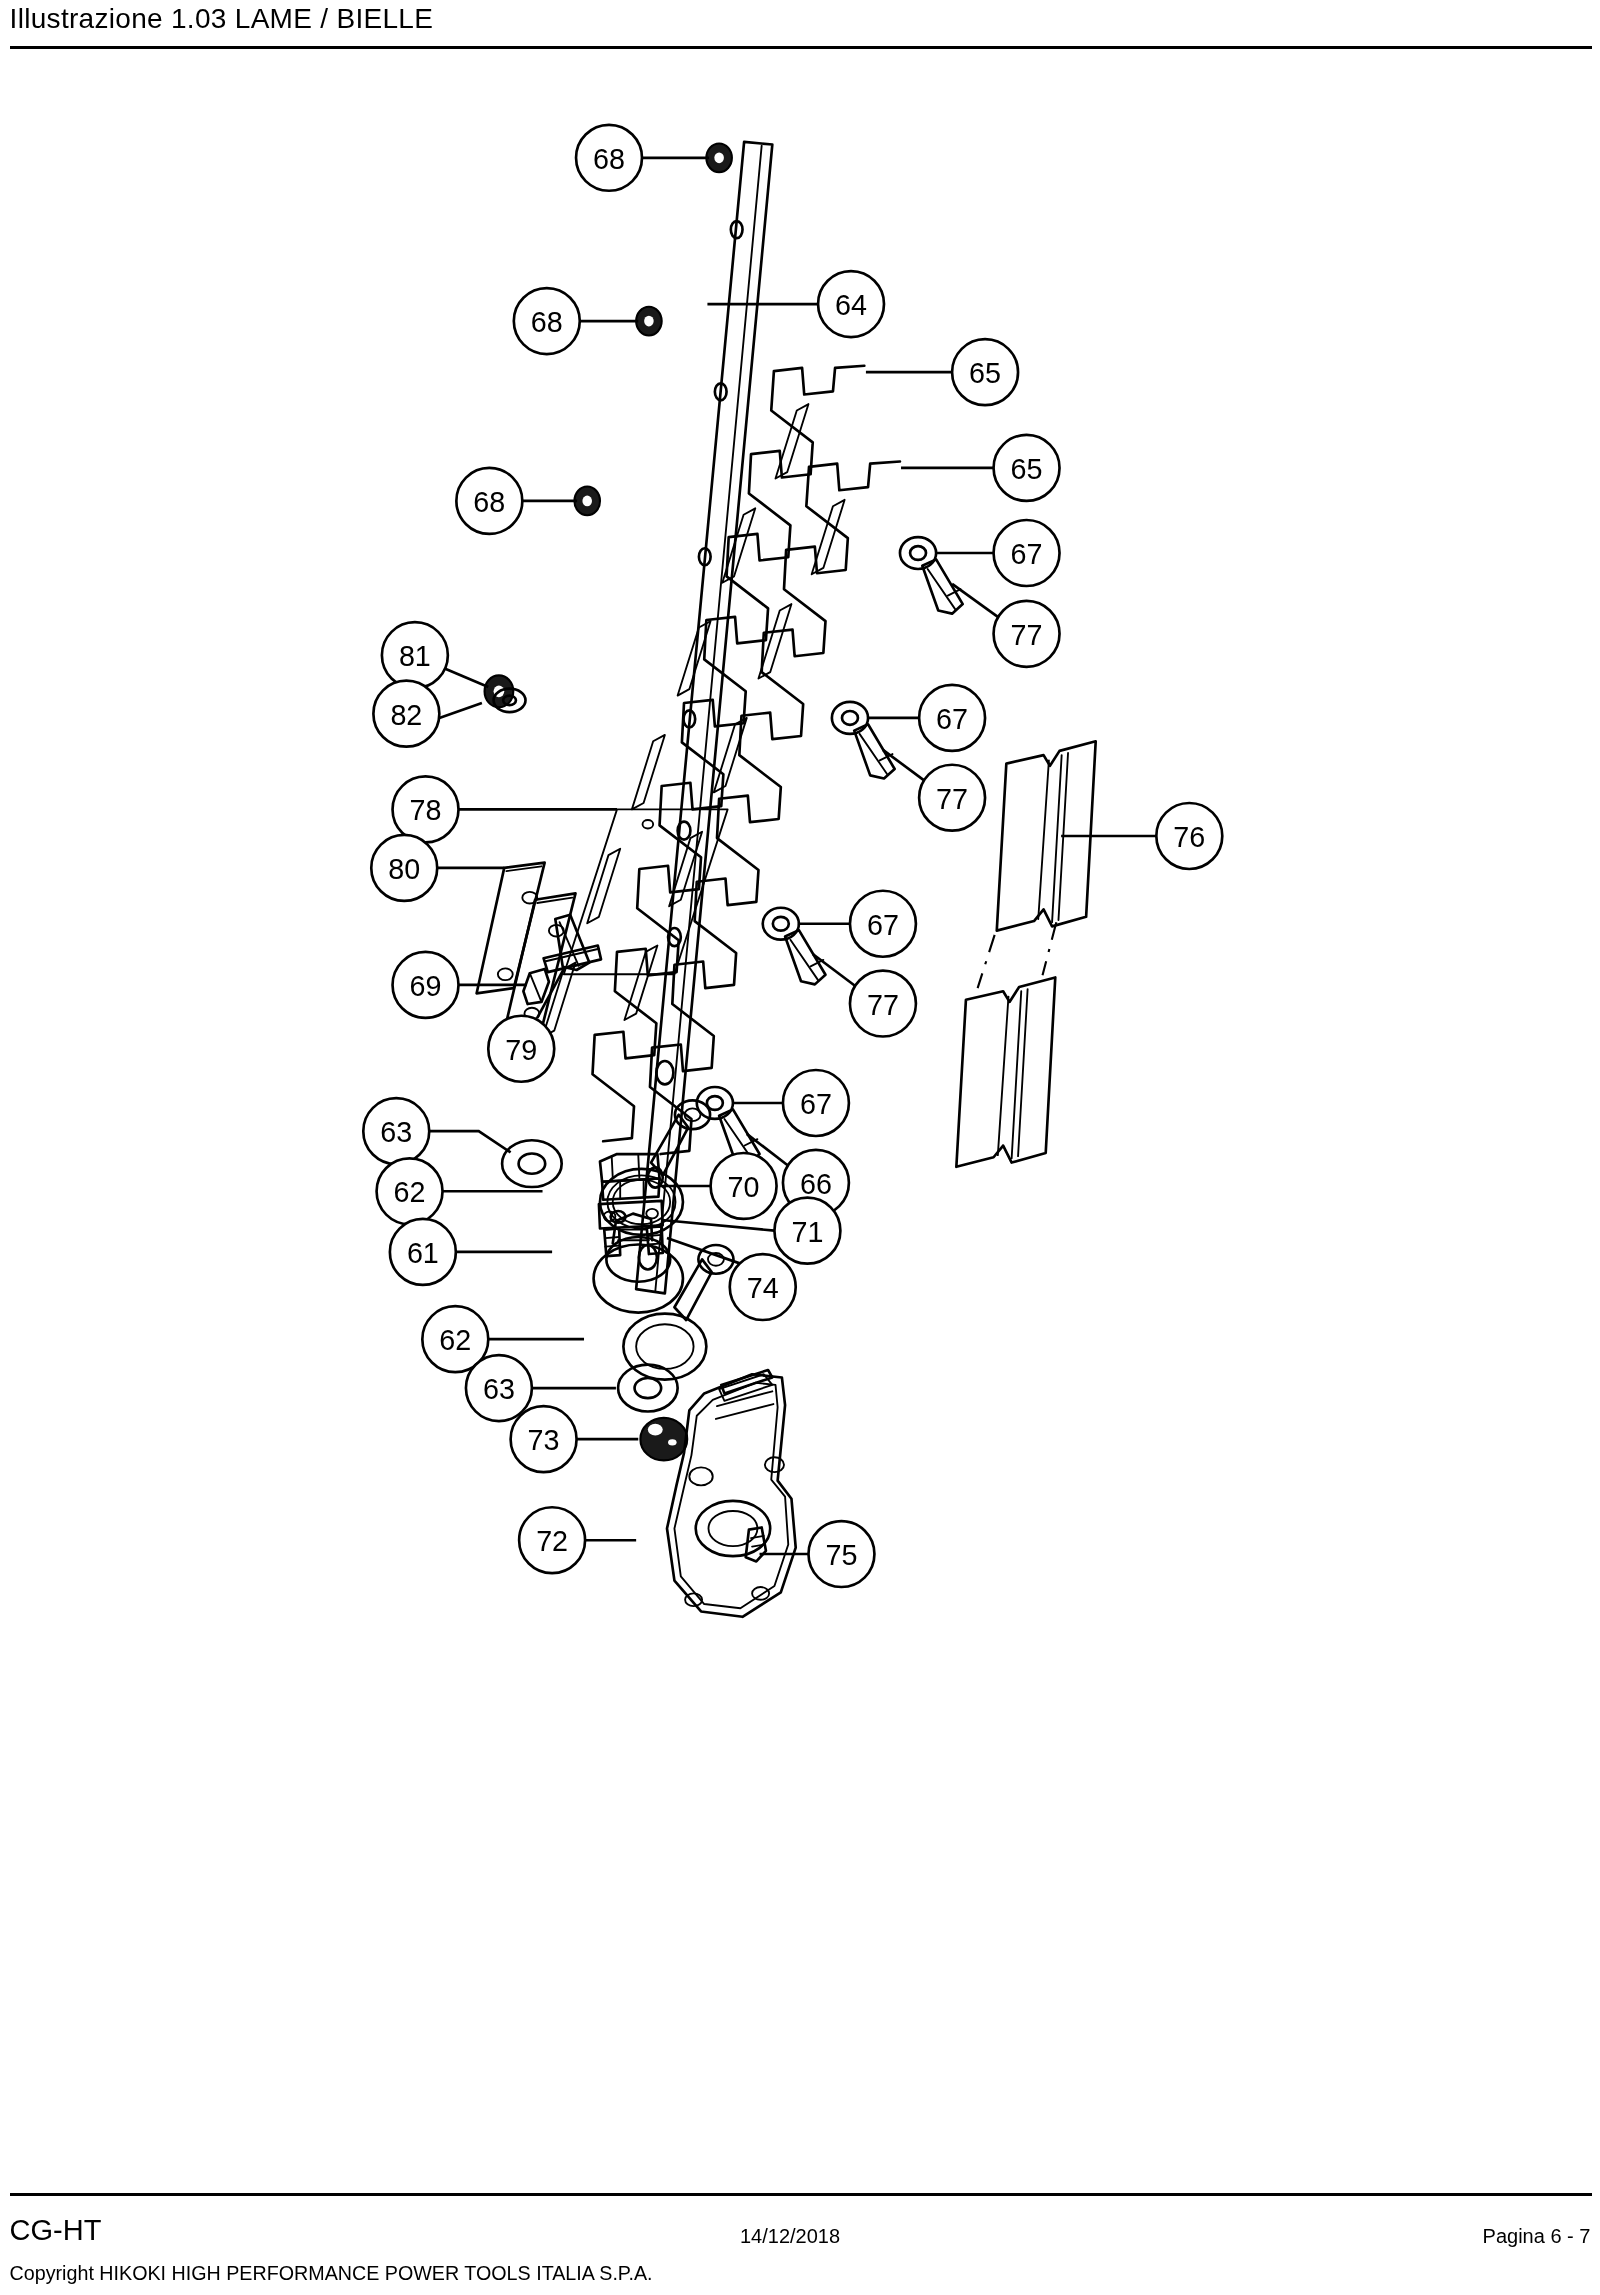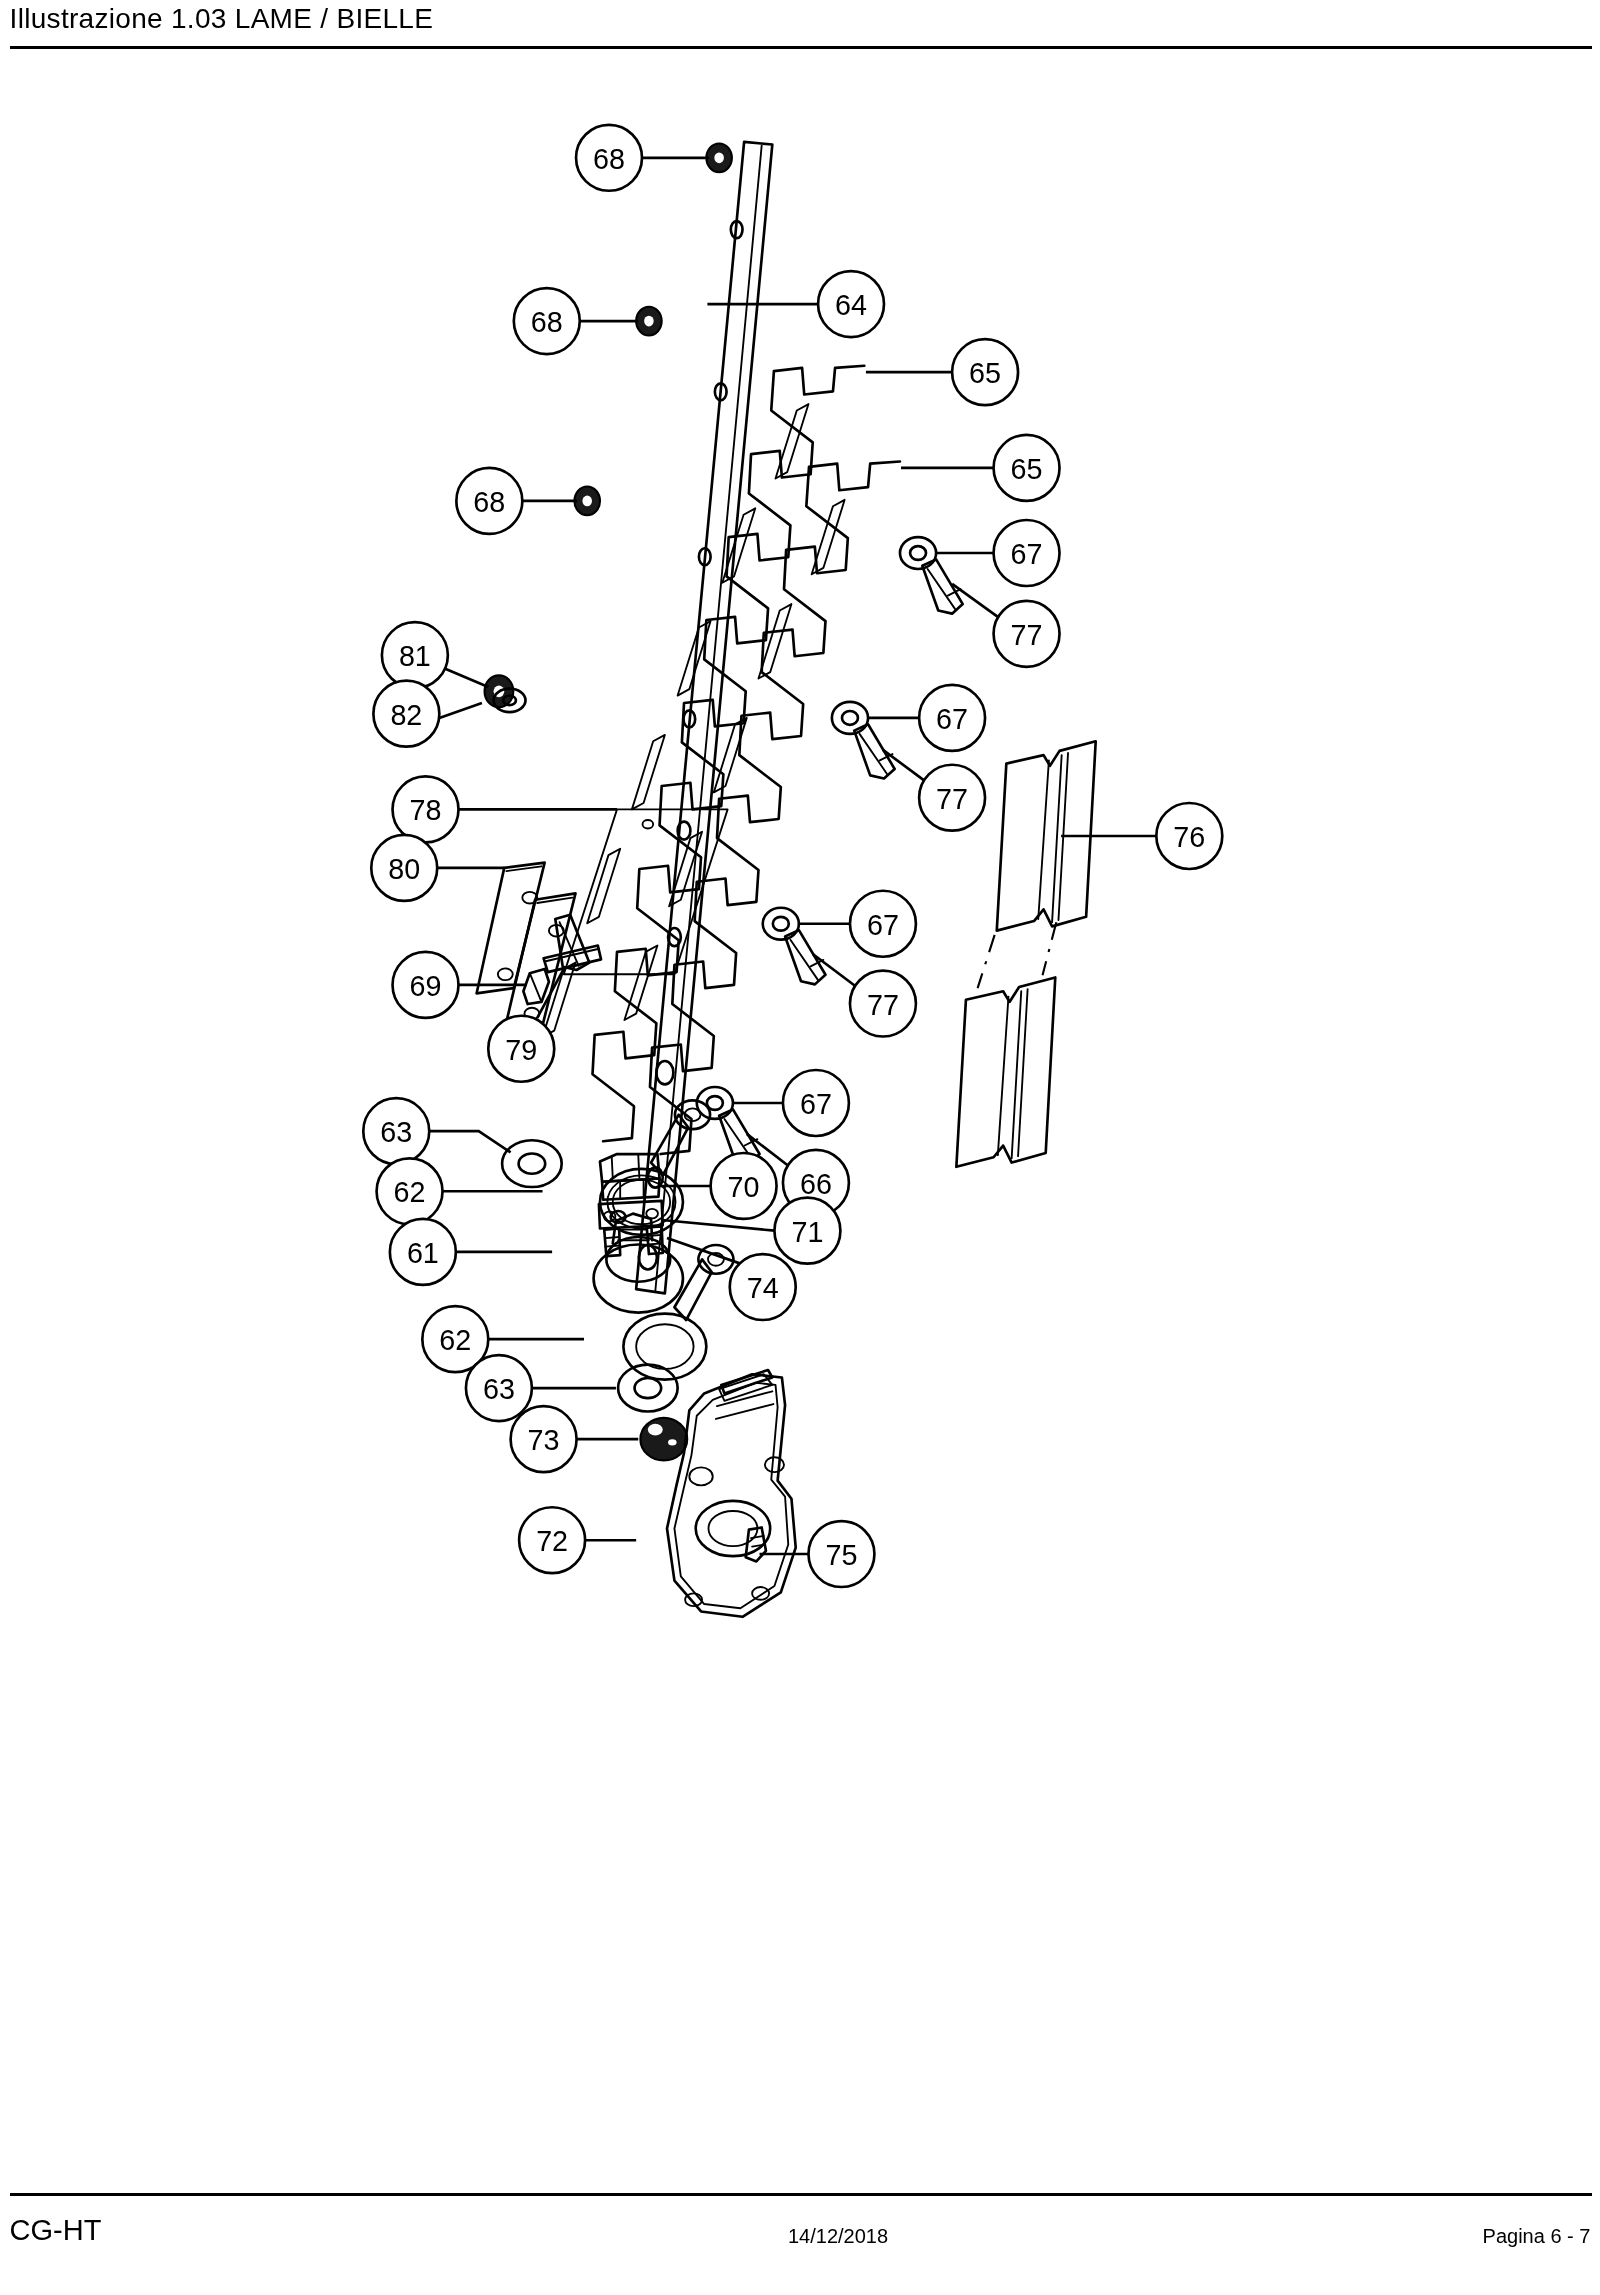--- a/index.html
+++ b/index.html
@@ -54,21 +54,20 @@
     top: 2214px;
     font-size: 29px;
     white-space: nowrap;
   }
   #footer-date {
     position: absolute;
     left: 740px;
     top: 2225px;
     font-size: 20px;
     white-space: nowrap;
-    margin-left: 48px;
   }
   #footer-page {
     position: absolute;
     right: 10.6px;
     top: 2225px;
     font-size: 20px;
     white-space: nowrap;
     text-align: center;
   }
   #footer-copyright {
@@ -584,15 +583,16 @@
           </g>
         </g>
 
     </svg>
   </div>
 
   <div id="footer-rule"></div>
   <div id="footer-model">CG-HT</div>
   <div id="footer-date">14/12/2018</div>
   <div id="footer-page">Pagina 6 - 7</div>
+  <div id="footer-copyright">Copyright HIKOKI HIGH PERFORMANCE POWER TOOLS ITALIA S.P.A.</div>
 
 </div>
 
 
 </body></html>

